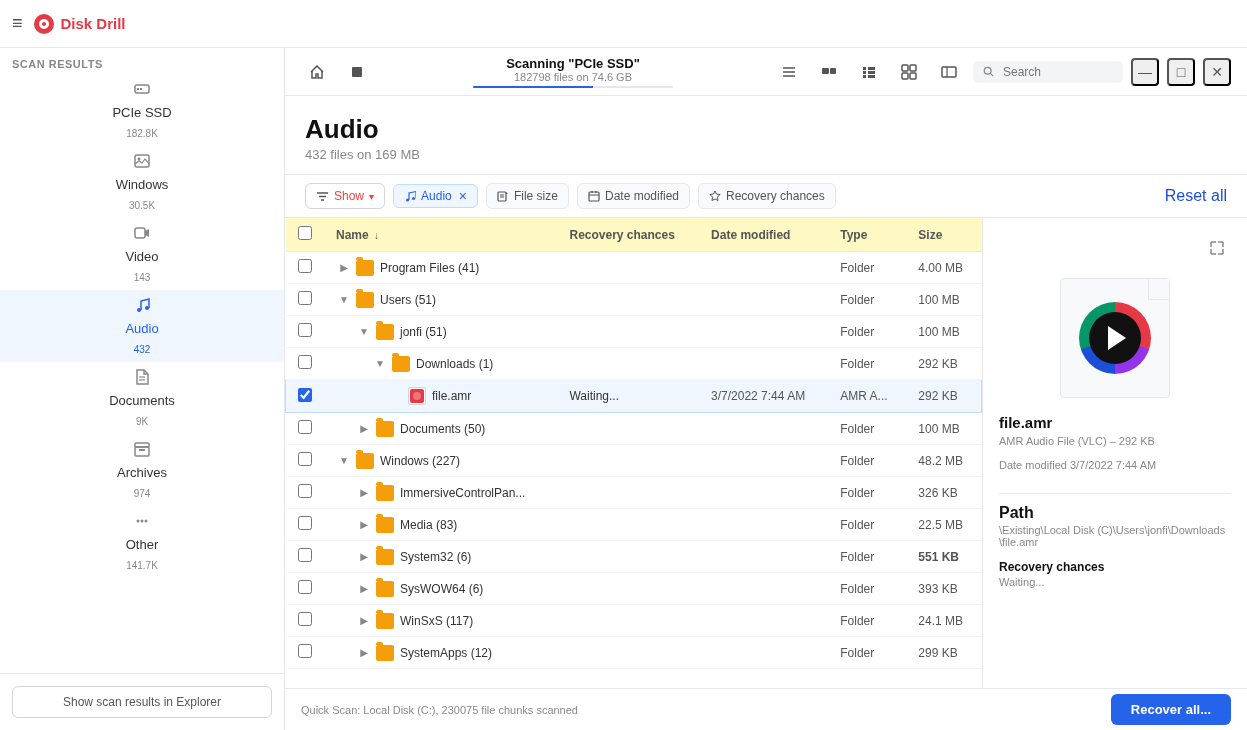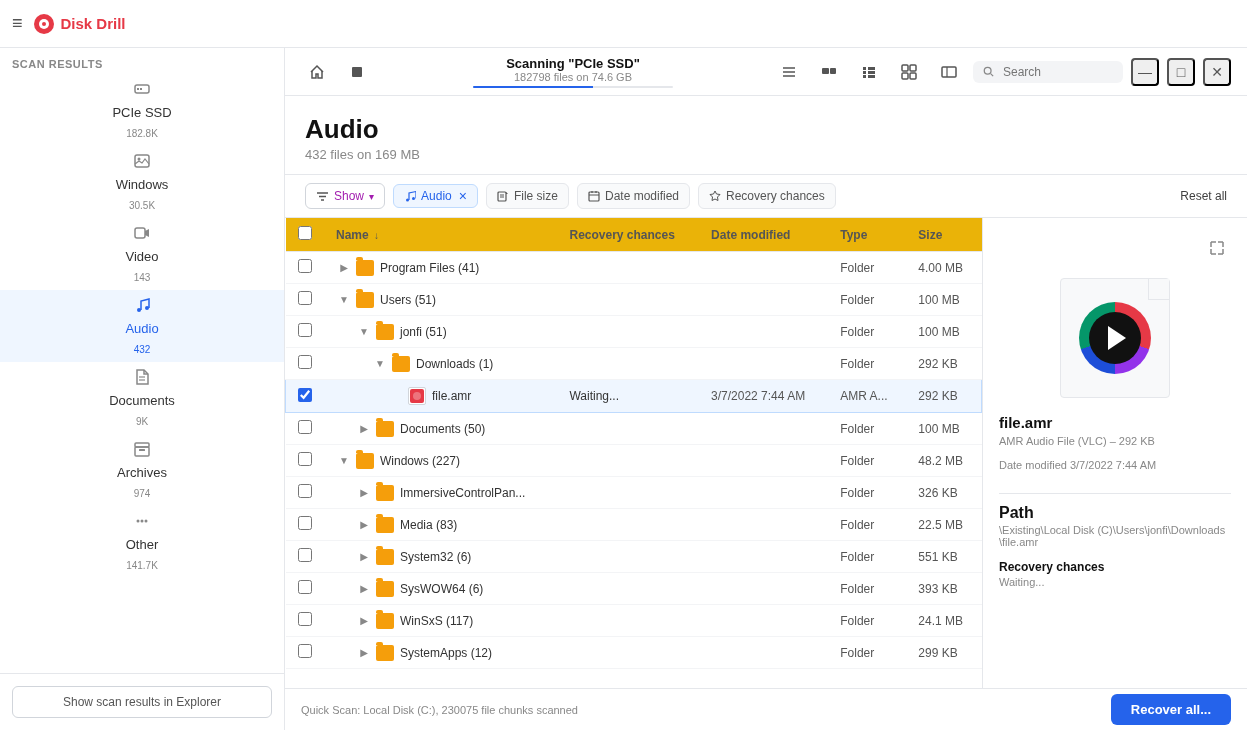--- a/index.html
+++ b/index.html
@@ -31,30 +31,30 @@
     .toolbar-search input { border: none; background: transparent; font-size: 12px; color: #555; outline: none; width: 100%; }
     .win-btn { width: 28px; height: 28px; display: flex; align-items: center; justify-content: center; cursor: pointer; border-radius: 4px; color: #555; font-size: 14px; }
 
     
     .page-header { padding: 18px 20px 12px; background: #fff; border-bottom: 1px solid #e5e7eb; flex-shrink: 0; }
     .page-title { font-size: 26px; font-weight: 700; color: #111; }
     .page-subtitle { font-size: 13px; color: #888; margin-top: 2px; }
 
     
     .filter-bar { display: flex; align-items: center; padding: 8px 20px; background: #fff; border-bottom: 1px solid #e5e7eb; gap: 8px; flex-shrink: 0; }
-    .filter-btn { display: flex; align-items: center; gap: 5px; padding: 5px 10px; border: 1px solid #d1d5db; border-radius: 6px; background: #fff; cursor: pointer; font-size: 12px; color: #a21caf; }
+    .filter-btn { display: flex; align-items: center; gap: 5px; padding: 5px 10px; border: 1px solid #d1d5db; border-radius: 6px; background: #fff; cursor: pointer; font-size: 12px; color: #ef4444; }
     .filter-chip { display: flex; align-items: center; gap: 5px; padding: 4px 10px; border-radius: 6px; background: #eff6ff; border: 1px solid #bfdbfe; font-size: 12px; color: #2563eb; cursor: pointer; }
     .filter-chip-close { margin-left: 2px; font-size: 14px; line-height: 1; }
     .filter-inactive { display: flex; align-items: center; gap: 5px; padding: 5px 10px; border: 1px solid #e5e7eb; border-radius: 6px; background: #f9fafb; cursor: pointer; font-size: 12px; color: #555; }
-    .reset-all { margin-left: auto; font-size: 12px; color: #404040; cursor: pointer; text-decoration: none; }
+    .reset-all { margin-left: auto; font-size: 16px; color: #1d4ed8; cursor: pointer; text-decoration: none; }
 
     
     .table-container { flex: 1; overflow-y: auto; background: #fff; }
     .file-table { width: 100%; border-collapse: collapse; }
-    .file-table th { position: sticky; top: 0; background: #eab308; border-bottom: 1px solid #e5e7eb; padding: 8px 12px; text-align: left; font-size: 12px; font-weight: 600; color: #555; white-space: nowrap; z-index: 1; }
+    .file-table th { position: sticky; top: 0; background: #fef9c3; border-bottom: 1px solid #e5e7eb; padding: 8px 12px; text-align: left; font-size: 12px; font-weight: 600; color: #555; white-space: nowrap; z-index: 1; }
     .file-table th.sortable { cursor: pointer; }
     .file-table tr { border-bottom: 1px solid #f3f4f6; }
     .file-table tr.selected { background: #eff6ff; border: 1px solid #bfdbfe; }
     .file-table td { padding: 7px 12px; font-size: 12px; color: #333; vertical-align: middle; }
     .checkbox-col { width: 36px; }
     .file-table input[type=checkbox] { width: 14px; height: 14px; cursor: pointer; accent-color: #2563eb; }
     .folder-icon { display: inline-block; width: 18px; height: 16px; background: #f59e0b; border-radius: 2px; margin-right: 6px; position: relative; vertical-align: middle; flex-shrink: 0; }
     .folder-icon::before { content: ''; position: absolute; top: -3px; left: 0; width: 7px; height: 3px; background: #f59e0b; border-radius: 2px 2px 0 0; }
     .name-cell { display: flex; align-items: center; }
     .expand-btn { width: 16px; height: 16px; display: inline-flex; align-items: center; justify-content: center; cursor: pointer; color: #888; font-size: 10px; margin-right: 4px; flex-shrink: 0; }
@@ -457,21 +457,21 @@
                 <td>
                   <div class="name-cell" style="padding-left: 20px;">
                     <span class="expand-btn">▶</span>
                     <span class="folder-icon"></span>
                     <span style="font-size: 12px;">System32 (6)</span>
                   </div>
                 </td>
                 <td></td>
                 <td style="font-size: 12px; color: rgb(85, 85, 85);"></td>
                 <td style="font-size: 12px; color: rgb(85, 85, 85);">Folder</td>
-                <td style="font-size: 12px; color: rgb(85, 85, 85);">551 KB</td>
+                <td style="font-size: 12px; color: rgb(85, 85, 85); font-weight: bold;">551 KB</td>
               </tr>
               <tr>
                 <td class="checkbox-col"><input type="checkbox" style=""></td>
                 <td>
                   <div class="name-cell" style="padding-left: 20px;">
                     <span class="expand-btn">▶</span>
                     <span class="folder-icon"></span>
                     <span style="font-size: 12px;">SysWOW64 (6)</span>
                   </div>
                 </td>

